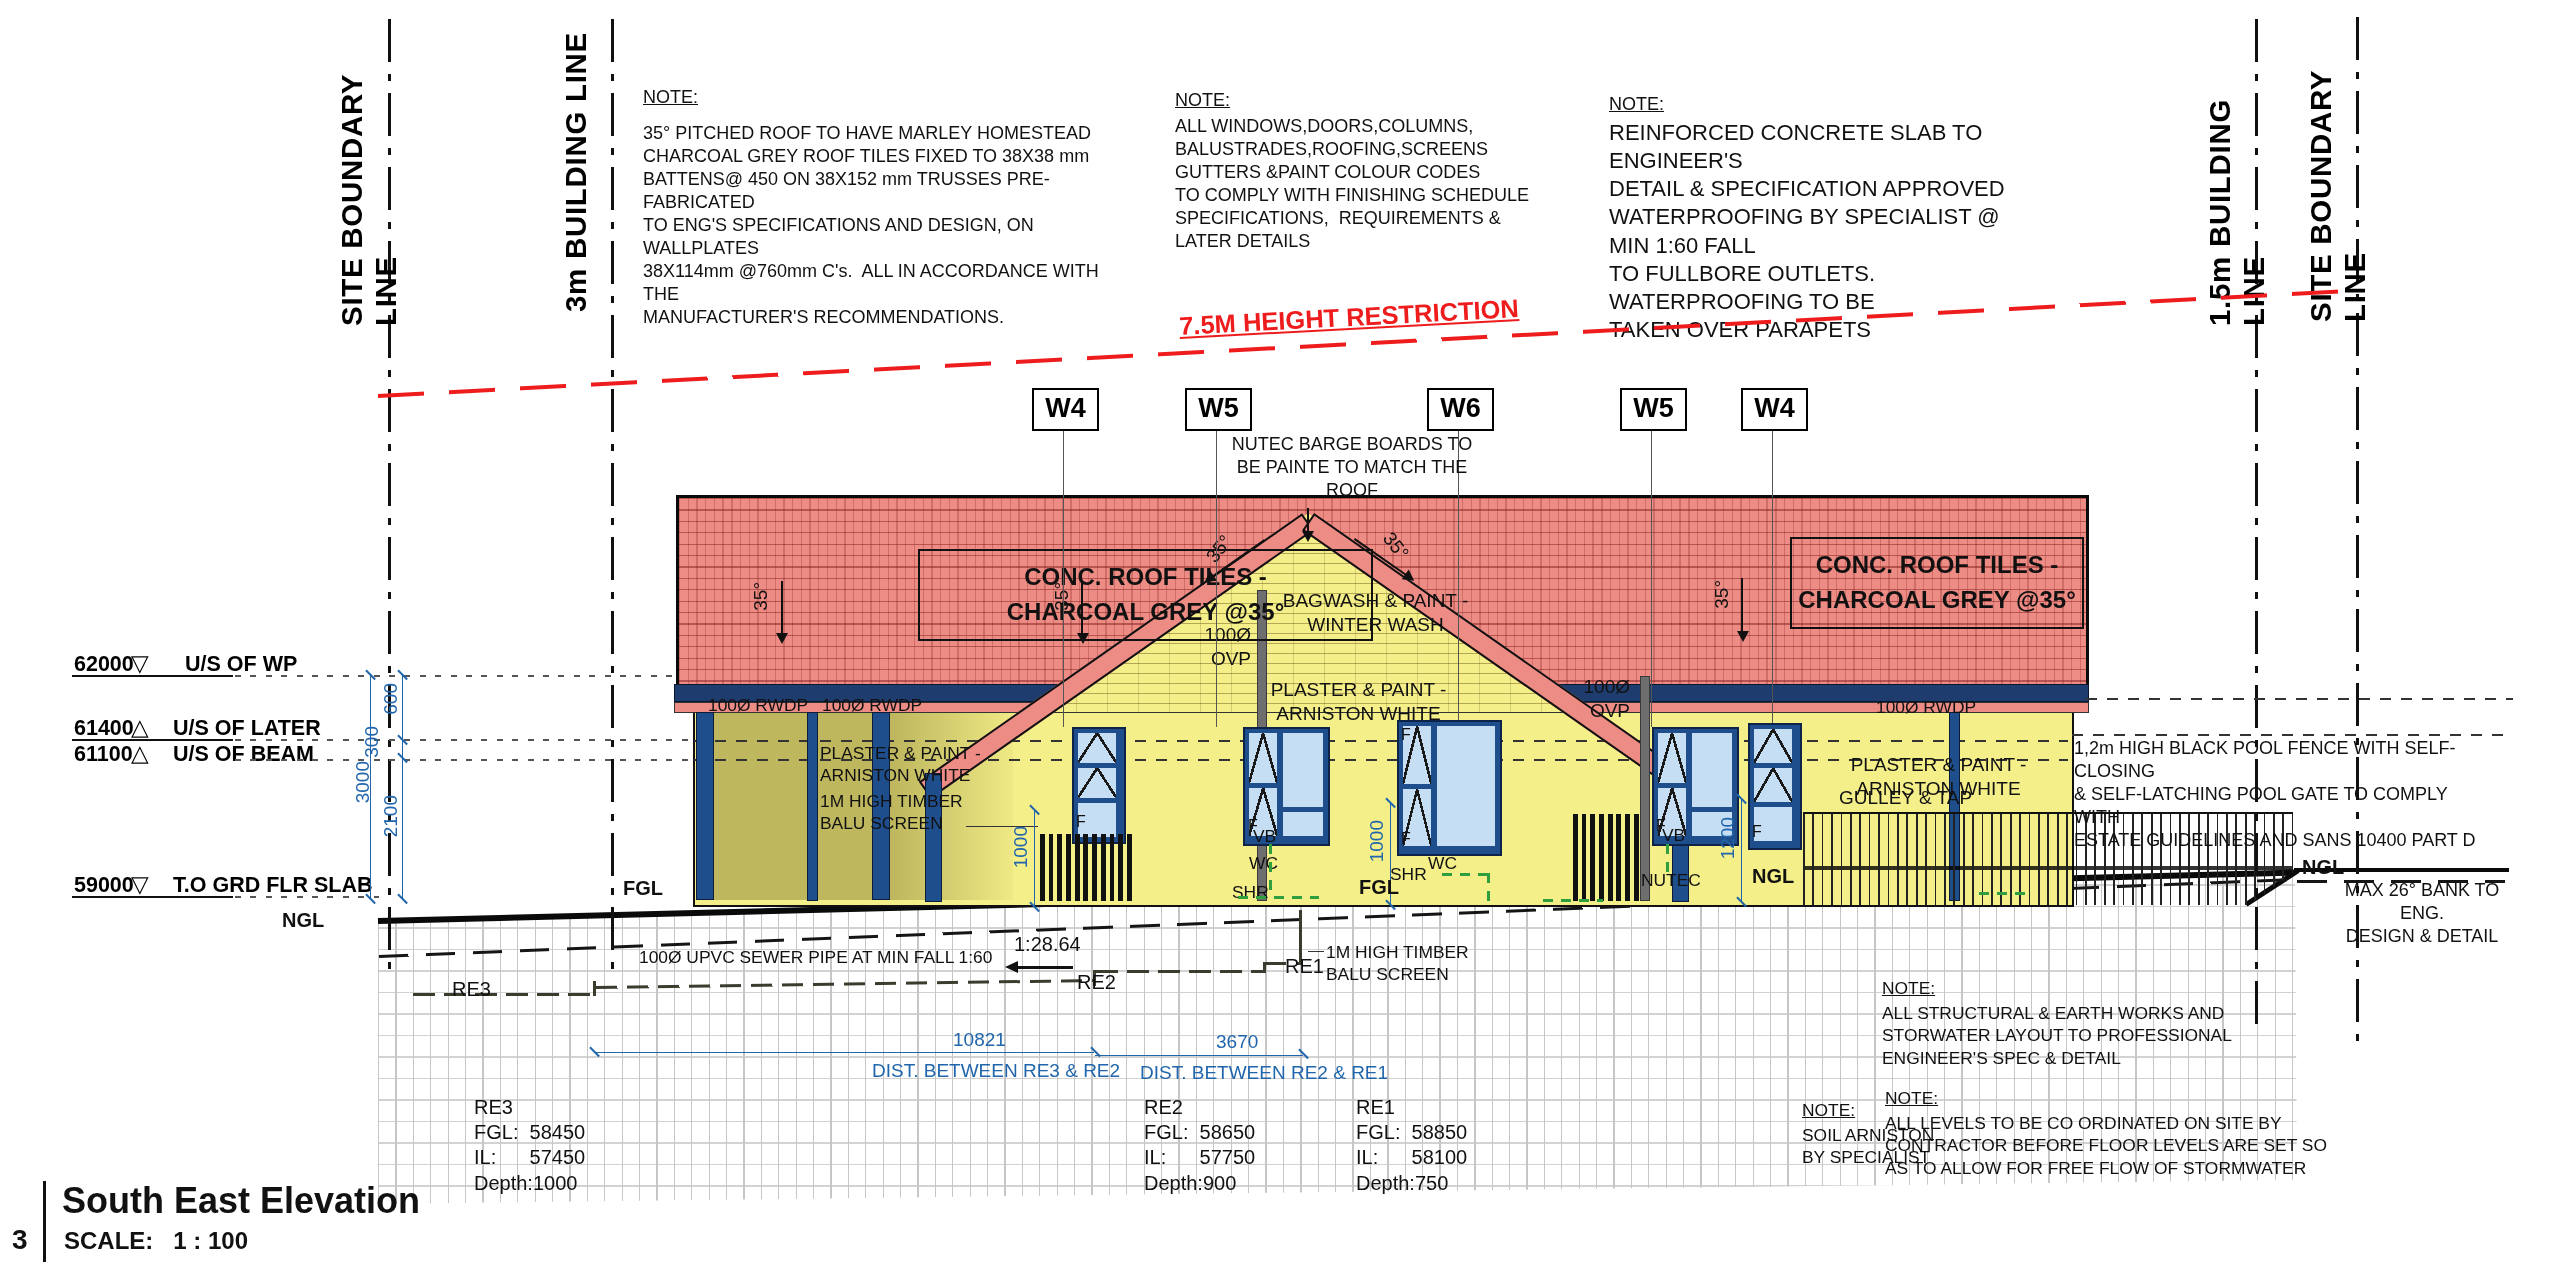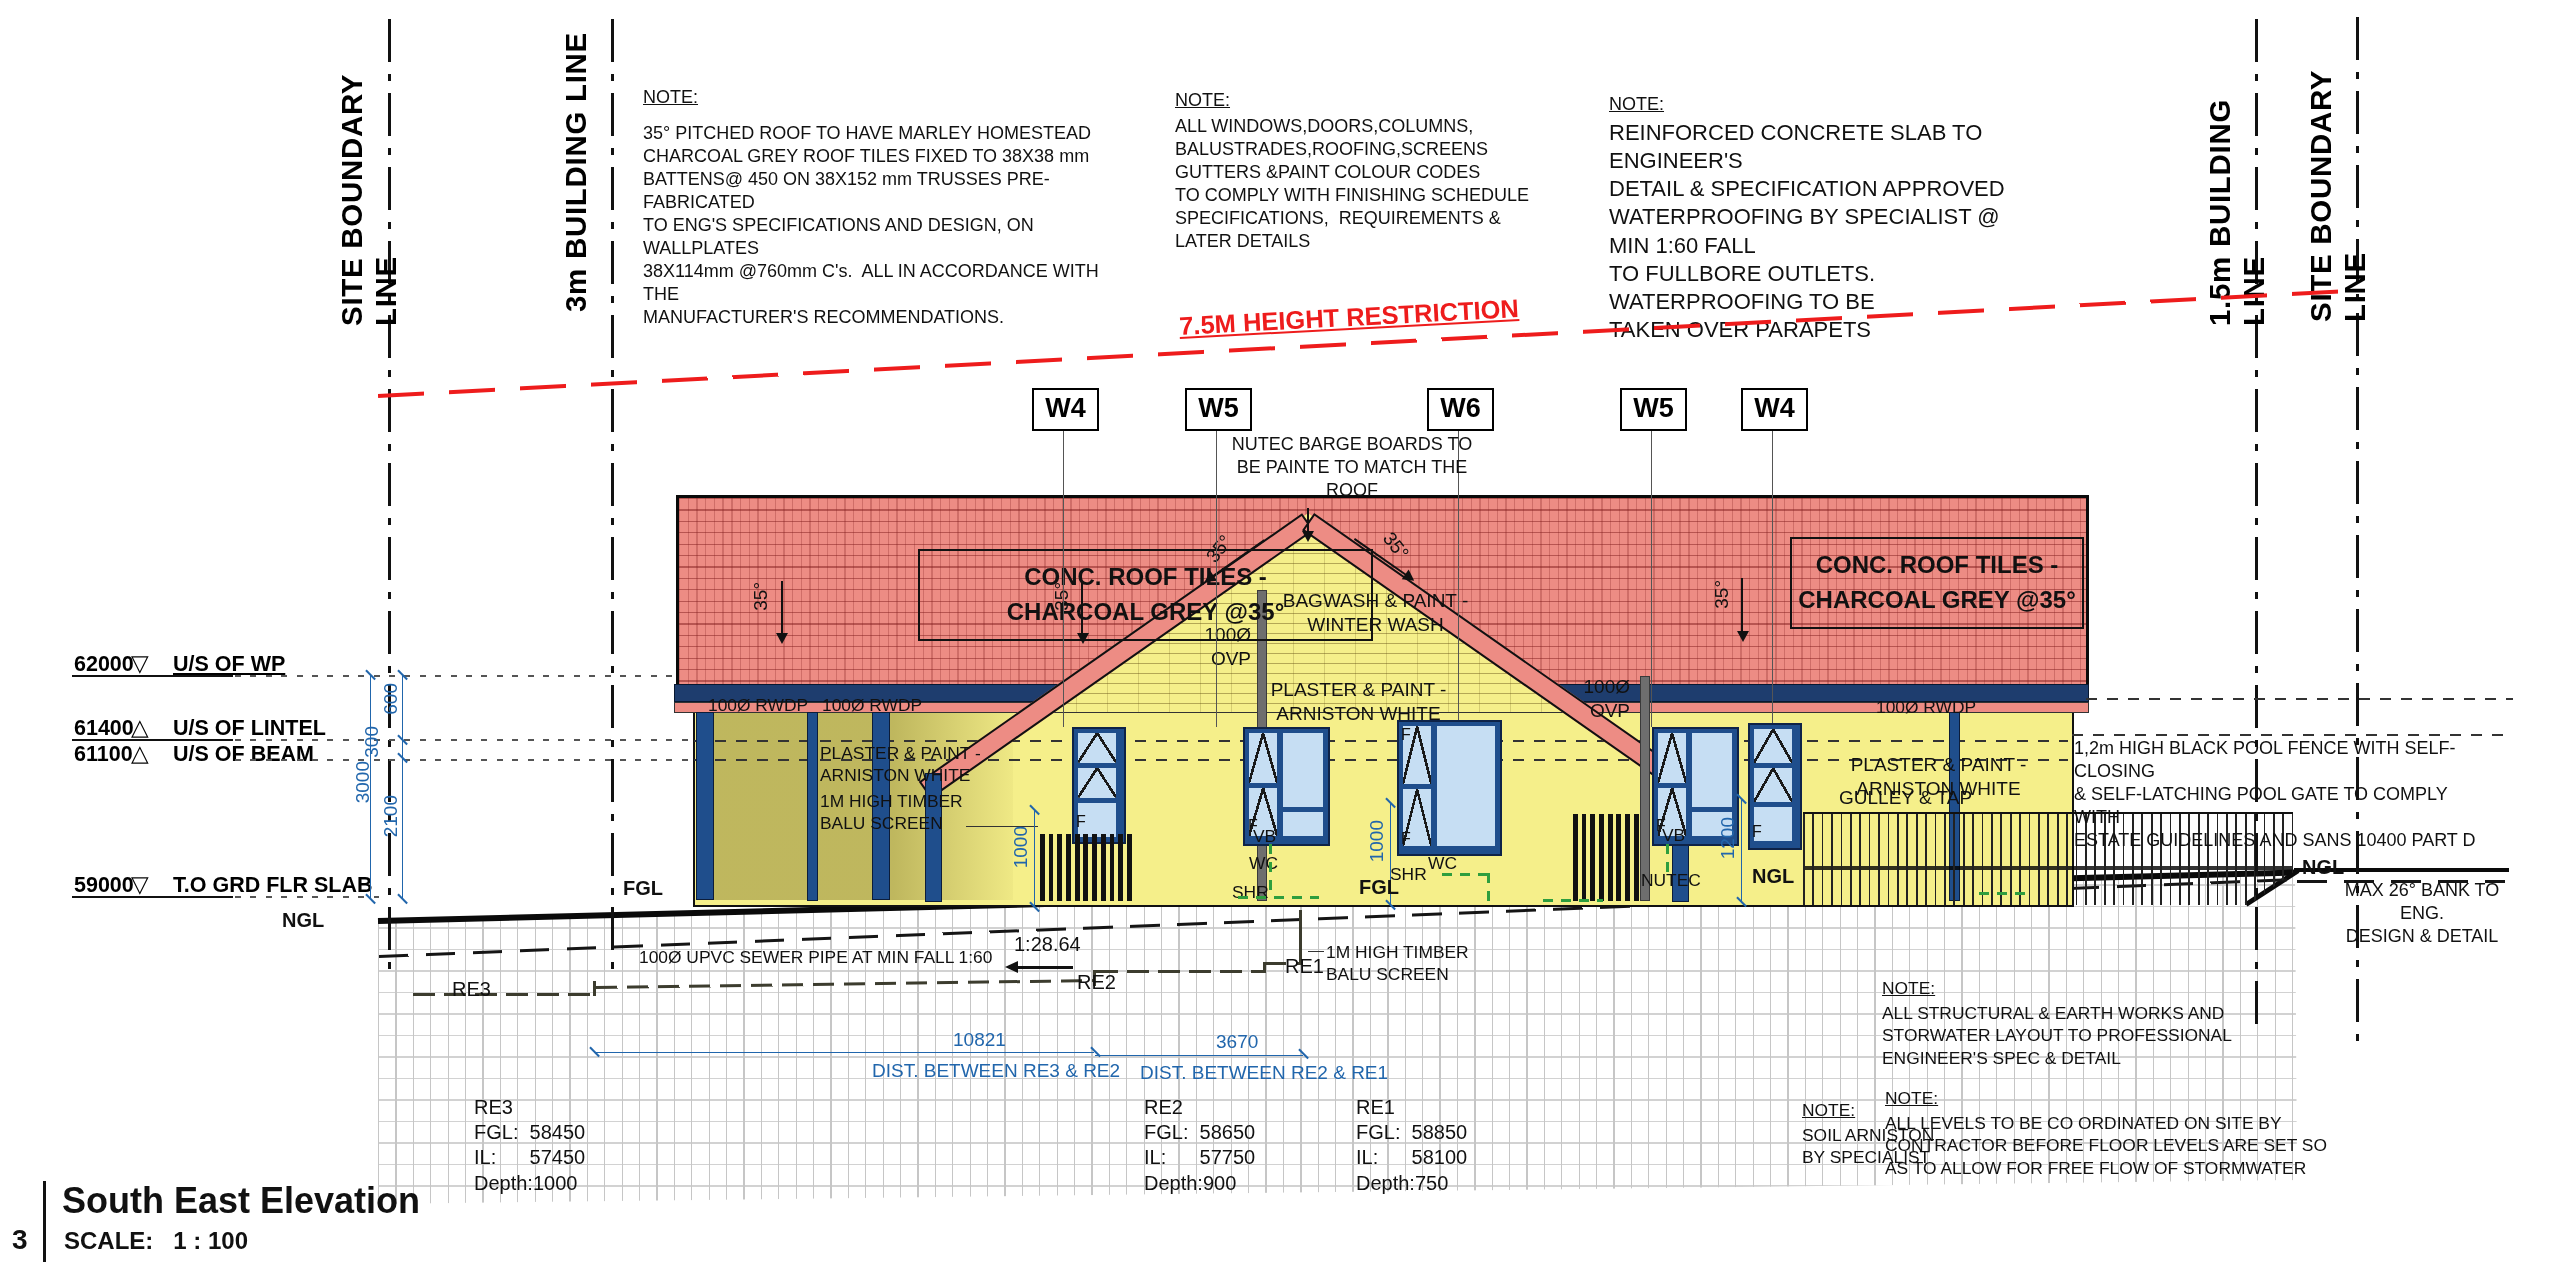--- a/index.html
+++ b/index.html
@@ -215,27 +215,27 @@
 <div class="leader" style="left:1772px;top:431px;height:292px;"></div>
 
 <div class="ann center" style="left:1208px;top:433px;width:288px;font-size:18px;">NUTEC BARGE BOARDS TO
 BE PAINTE TO MATCH THE
 ROOF</div>
 <div class="aline" style="left:1307px;top:508px;height:24px;"></div>
 <div class="atri" style="left:1302px;top:531px;"></div>
 
 <div class="lvl" style="left:74px;top:652px;">62000</div>
 <div class="tri" style="left:131px;top:652px;">▽</div>
-<div class="lvl" style="left:173px;top:652px;text-decoration:underline;">U/S OF WP</div>
+<div class="lvl" style="left:185px;top:652px;">U/S OF WP</div>
 <div class="abs" style="left:72px;top:675px;width:161px;height:2px;background:#111;"></div>
 <div class="dotline" style="left:235px;top:675px;width:443px;"></div>
 
 <div class="lvl" style="left:74px;top:716px;">61400</div>
 <div class="tri" style="left:131px;top:716px;">△</div>
-<div class="lvl" style="left:173px;top:716px;">U/S OF LINTEL</div>
+<div class="lvl" style="left:173px;top:716px;">U/S OF LATER</div>
 <div class="abs" style="left:72px;top:739px;width:161px;height:2px;background:#111;"></div>
 <div class="dotline" style="left:235px;top:739px;width:460px;"></div>
 
 <div class="lvl" style="left:74px;top:742px;">61100</div>
 <div class="tri" style="left:131px;top:742px;">△</div>
 <div class="lvl" style="left:173px;top:742px;">U/S OF BEAM</div>
 <div class="dotline" style="left:235px;top:759px;width:460px;"></div>
 
 <div class="lvl" style="left:74px;top:873px;">59000</div>
 <div class="tri" style="left:131px;top:873px;">▽</div>

